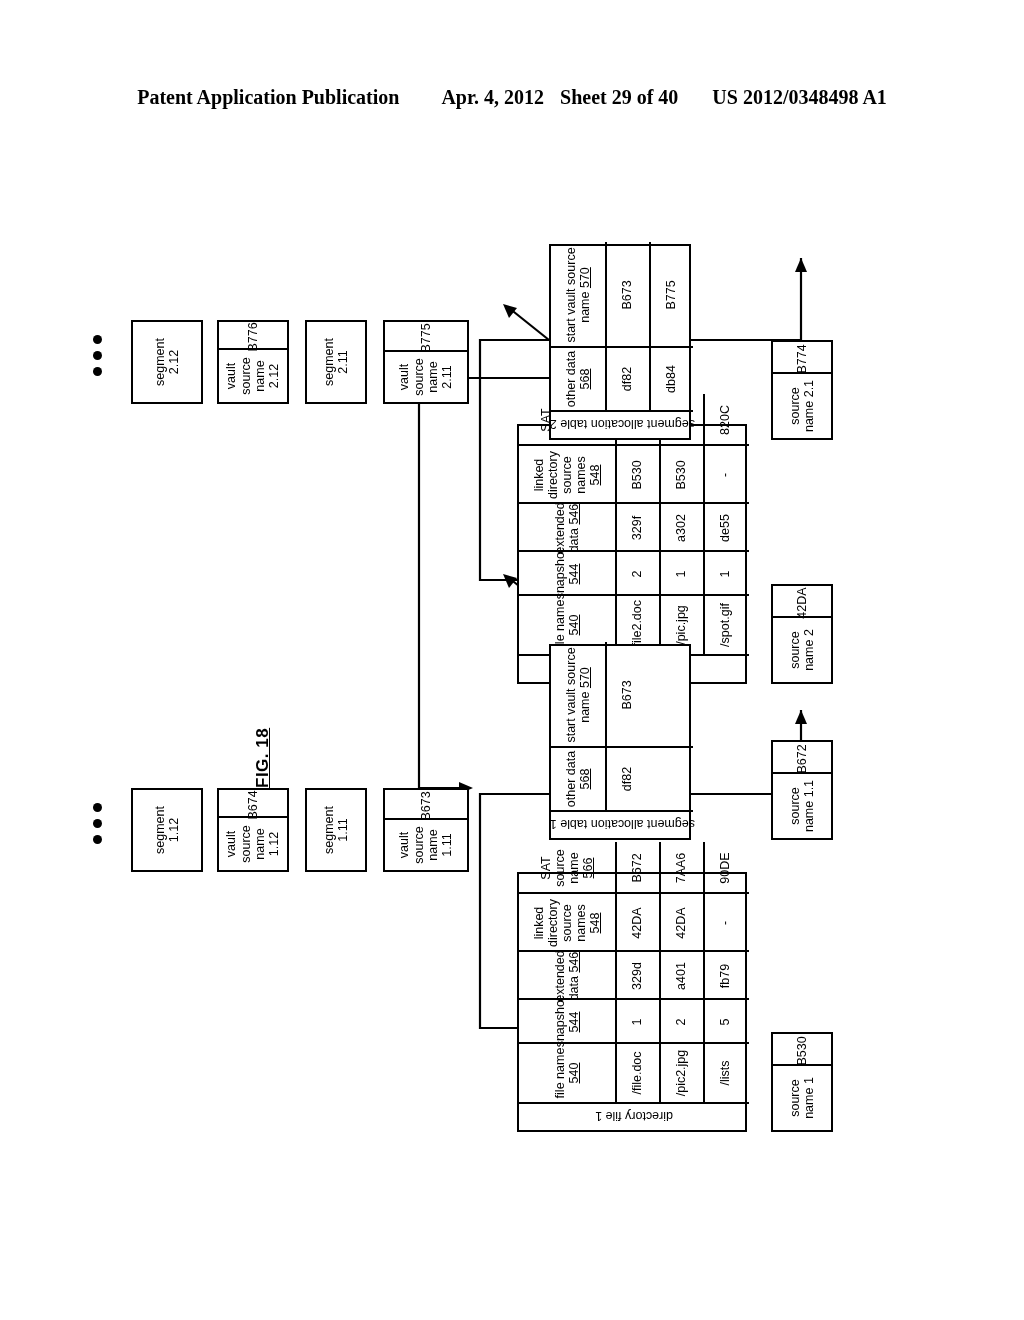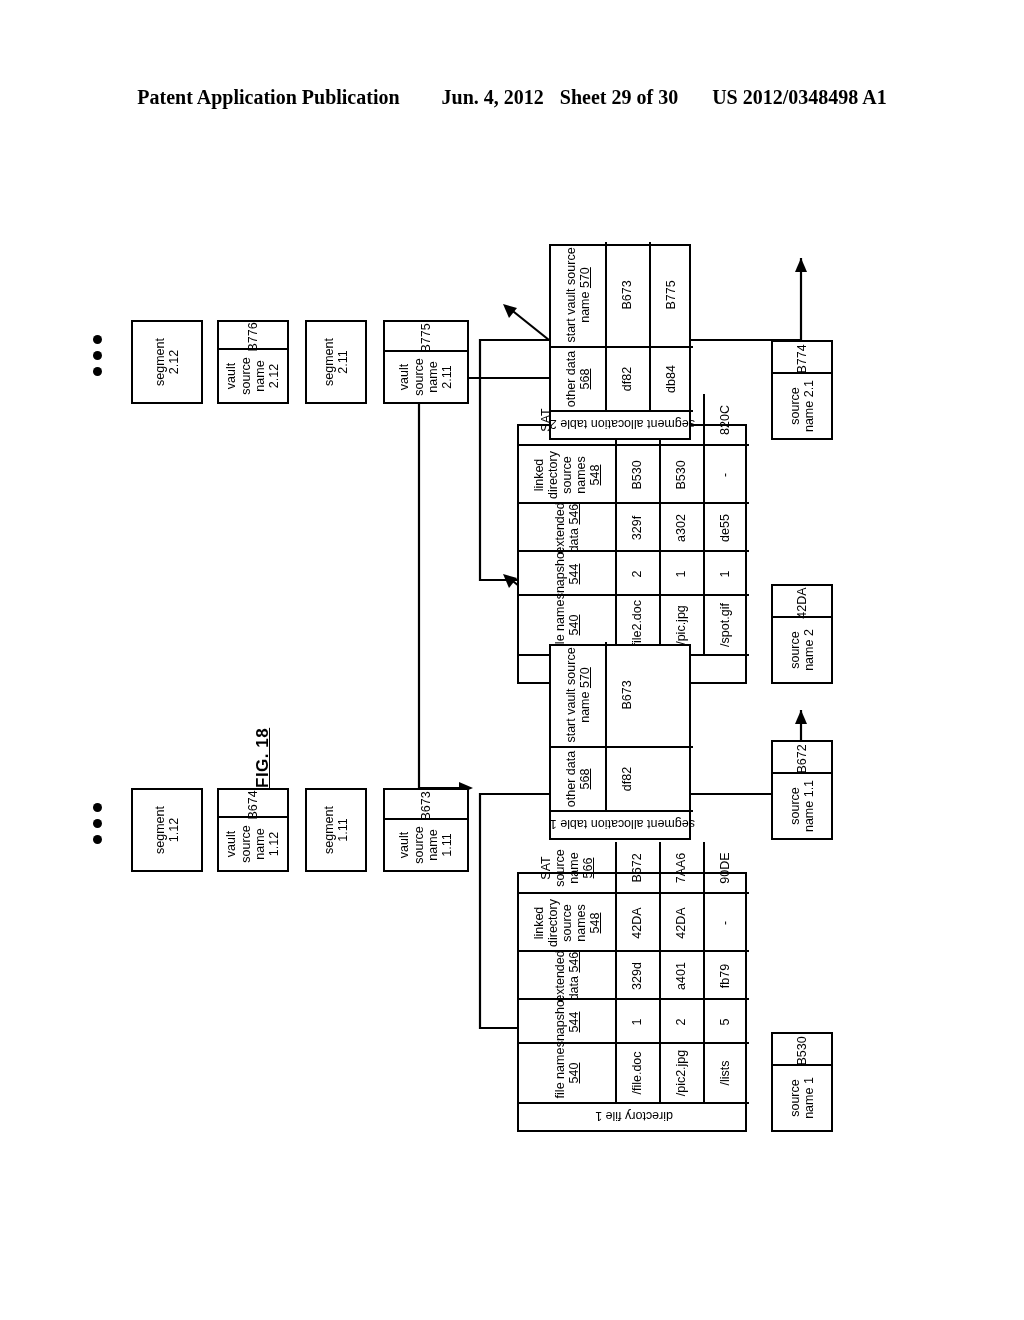--- a/index.html
+++ b/index.html
@@ -71,23 +71,23 @@
   svg.conn{position:absolute;left:0;top:0;width:920px;height:690px;overflow:visible;}
   svg.conn path{fill:none;stroke:#000;stroke-width:2.2;}
   svg.conn polygon{fill:#000;}
 </style>
 </head>
 <body>
 
 <div id="pub-header">
   <span>Patent Application Publication</span>
   <span class="hdr-gap1"></span>
-  <span>Jun. 4, 2012</span>
+  <span>Apr. 4, 2012</span>
   <span class="hdr-gap2"></span>
-  <span>Sheet 29 of 30</span>
+  <span>Sheet 29 of 40</span>
   <span class="hdr-gap3"></span>
   <span>US 2012/0348498 A1</span>
 </div>
 
 <div id="figure-rotor">
   <div id="figure-canvas">
 
     <svg class="conn" viewBox="0 0 920 690">
 
       <path d="M 112,342 L 112,305 L 346,305 L 346,626 L 430,626"></path>

